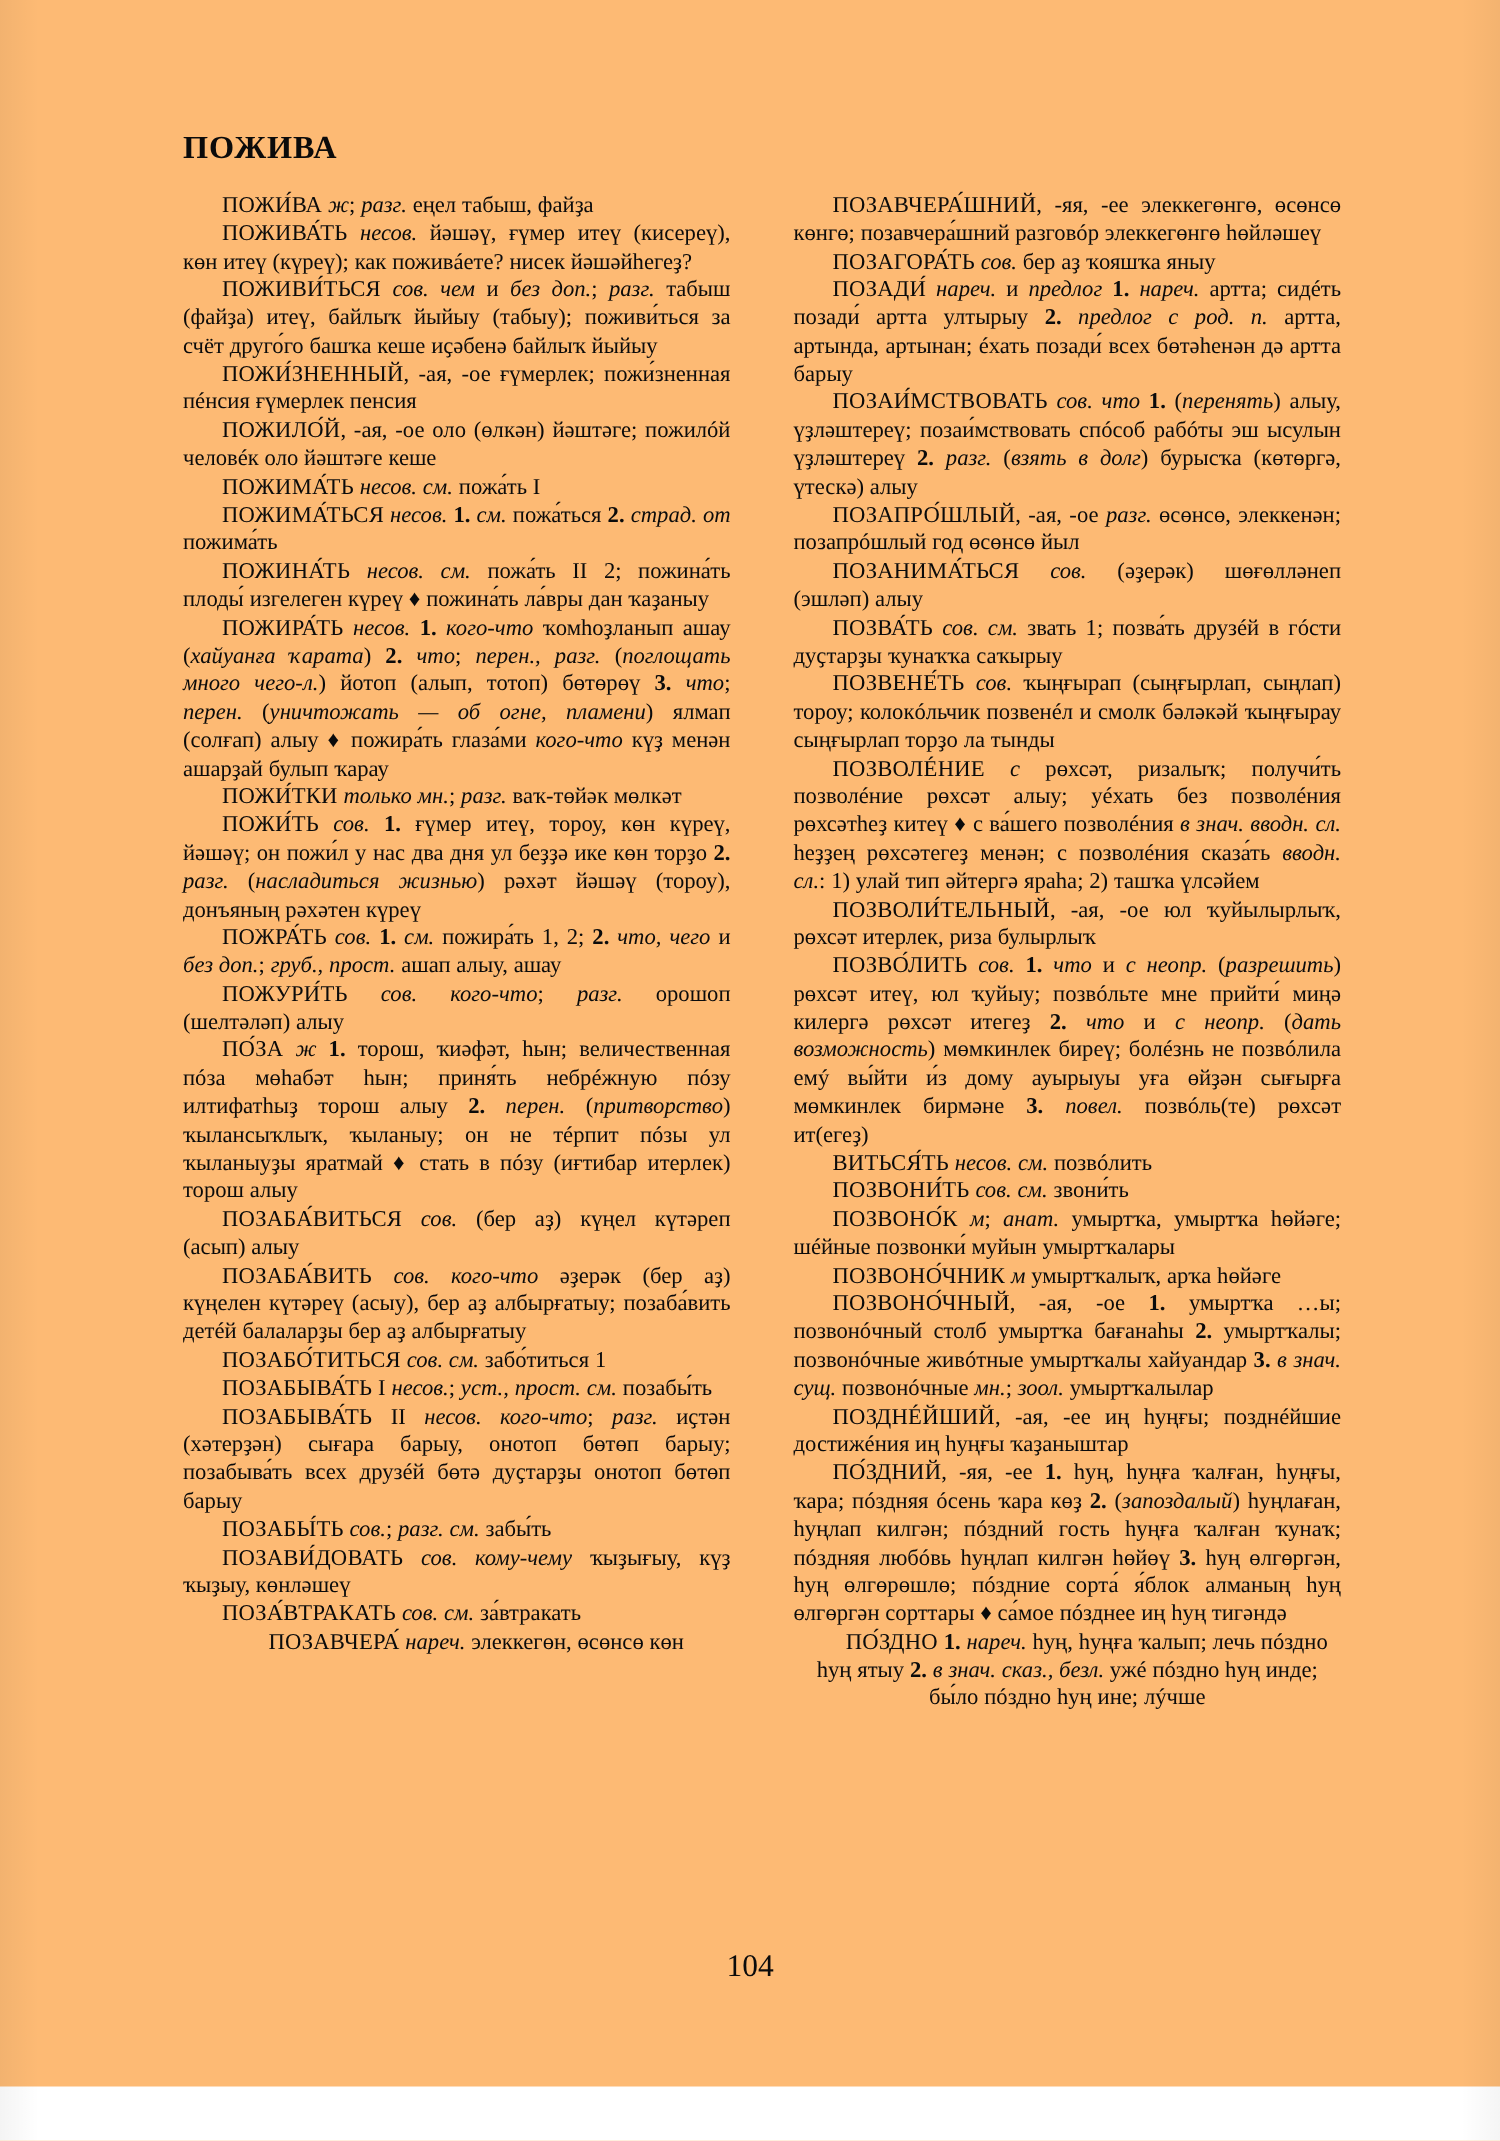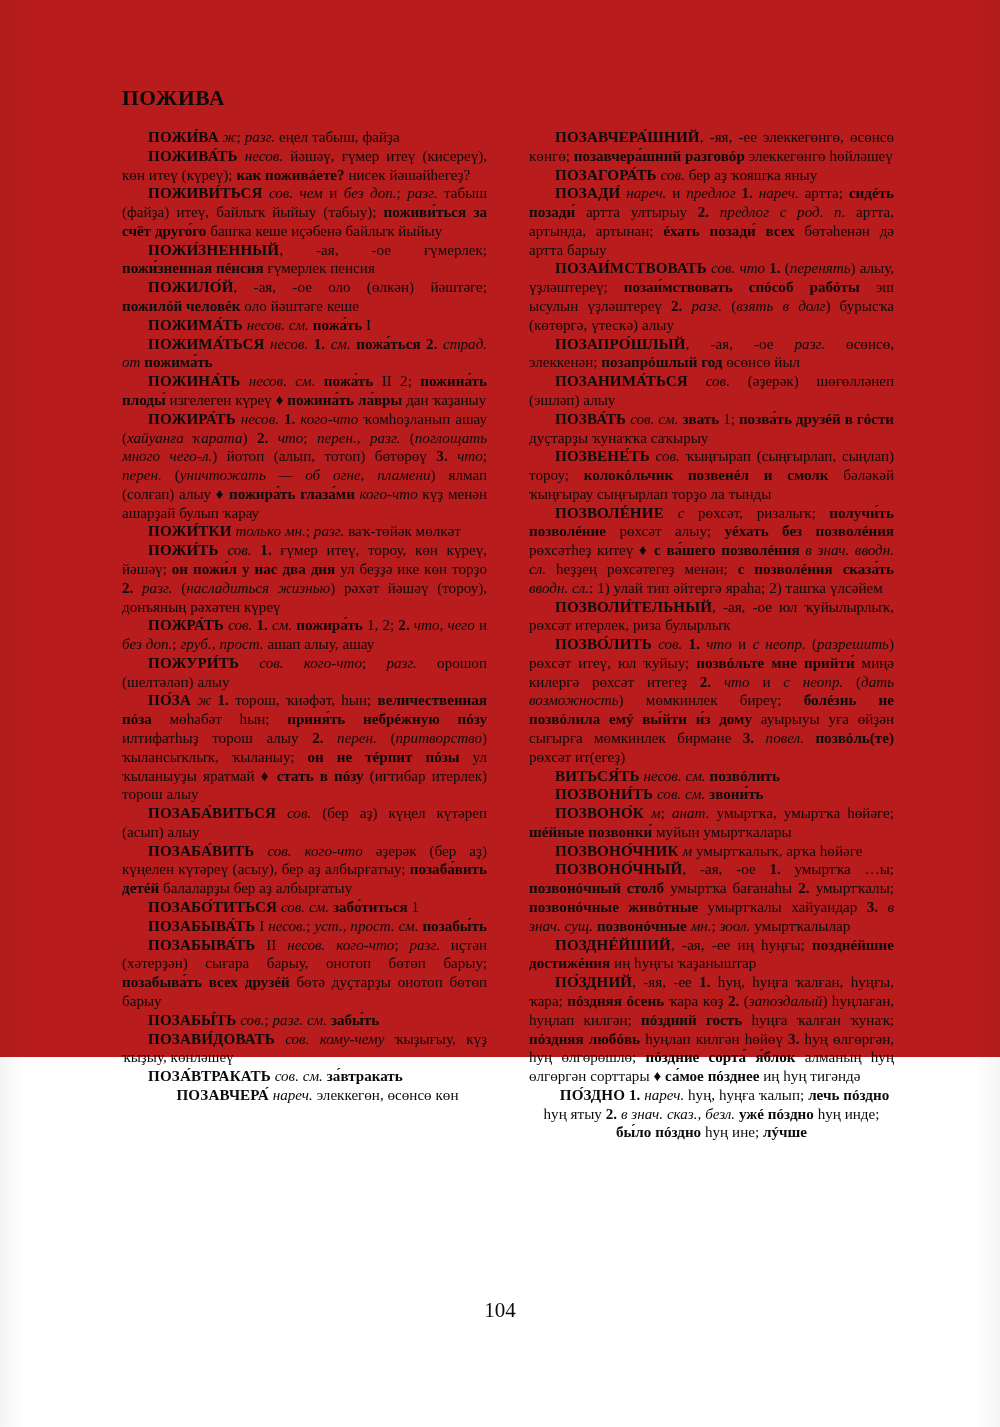--- a/index.html
+++ b/index.html
@@ -13,22 +13,22 @@
     position: relative;
     font-family: "Liberation Serif", "DejaVu Serif", serif;
     color: #0b0b0b;
     overflow: hidden;
   }
 
   .page {
     position: absolute;
     left: 0; top: 0;
     width: 1000px;
-    height: 1057px;
-    background: #b91c1c;
+    height: 1391px;
+    background: #fdba74;
   }
 
   .running-head {
     position: absolute;
     left: 122px;
     top: 88px;
     font-size: 21.5px;
     font-weight: bold;
     letter-spacing: 0.6px;
     line-height: 1;
@@ -54,25 +54,25 @@
     text-justify: inter-word;
     text-indent: 26px;
     margin: 0;
     hyphens: manual;
     word-spacing: 0.1px;
   }
 
   .entry:last-child { text-align: center; }
 
   .hw {
-    font-weight: bold;
+    font-weight: normal;
     letter-spacing: 0.15px;
   }
   .gram { font-style: italic; }
-  .bb { font-weight: bold; }
+  .bb { font-weight: normal; }
   .num { font-weight: bold; }
 
   .folio {
     position: absolute;
     top: 1298px;
     left: 0;
     width: 1000px;
     text-align: center;
     font-size: 21px;
   }

